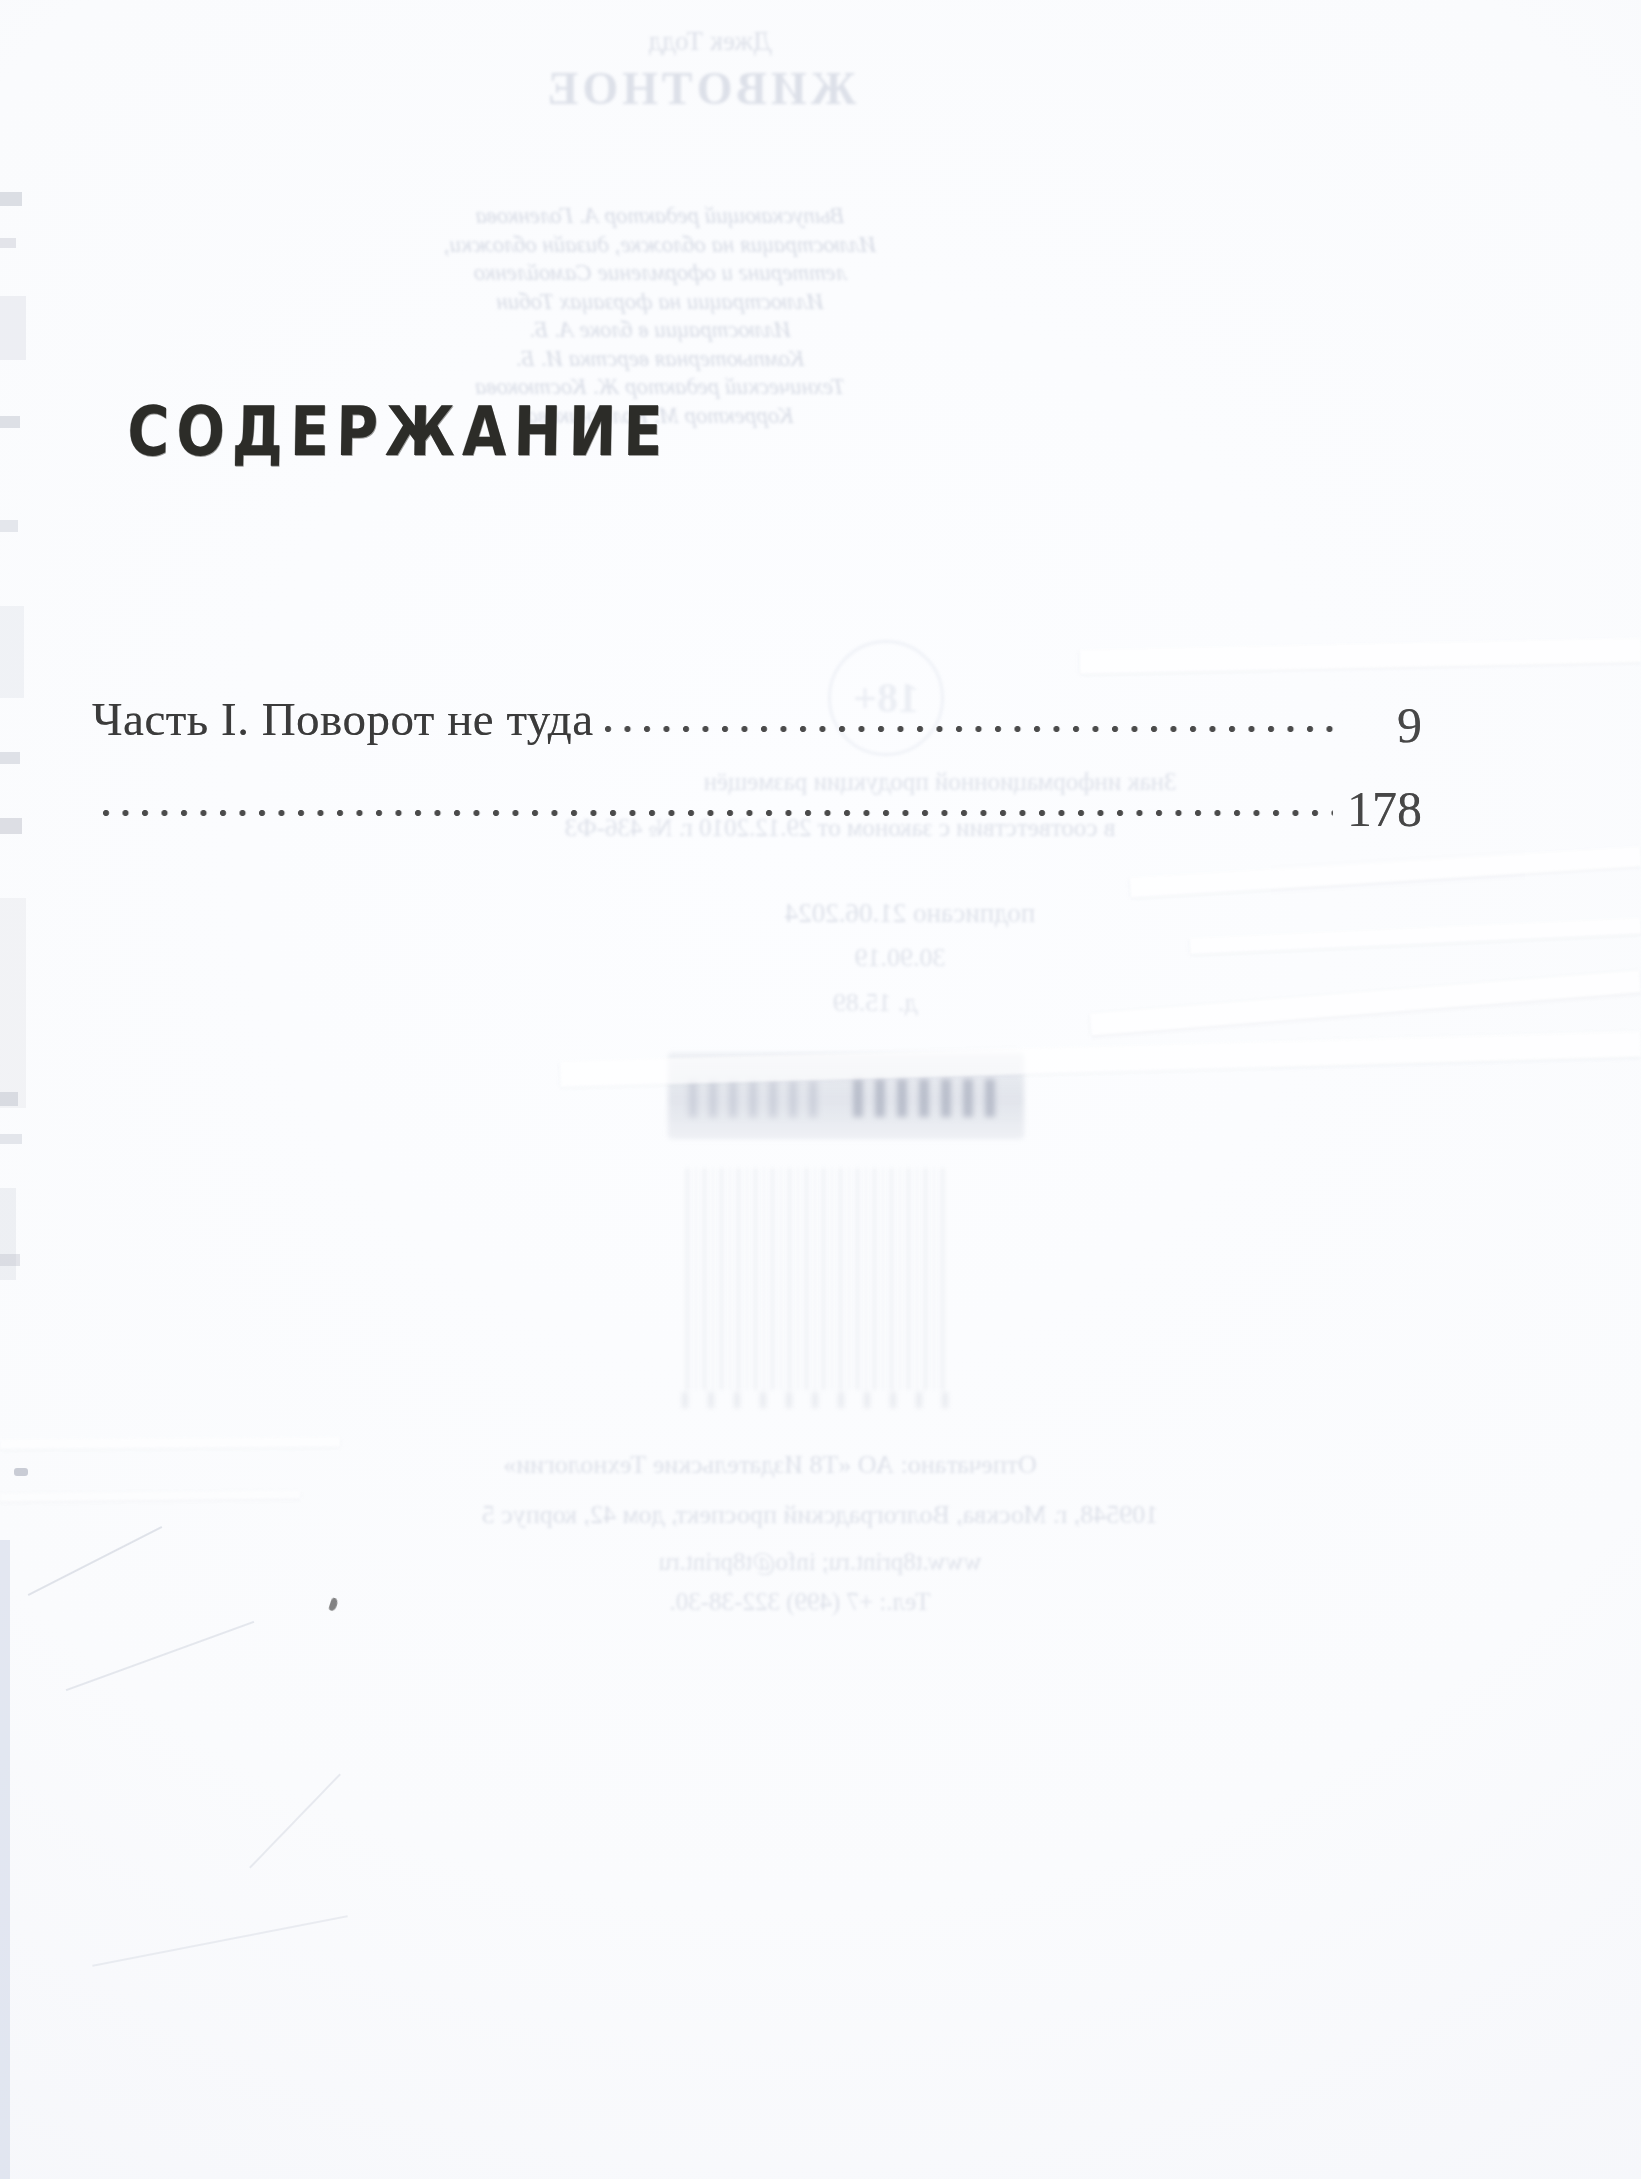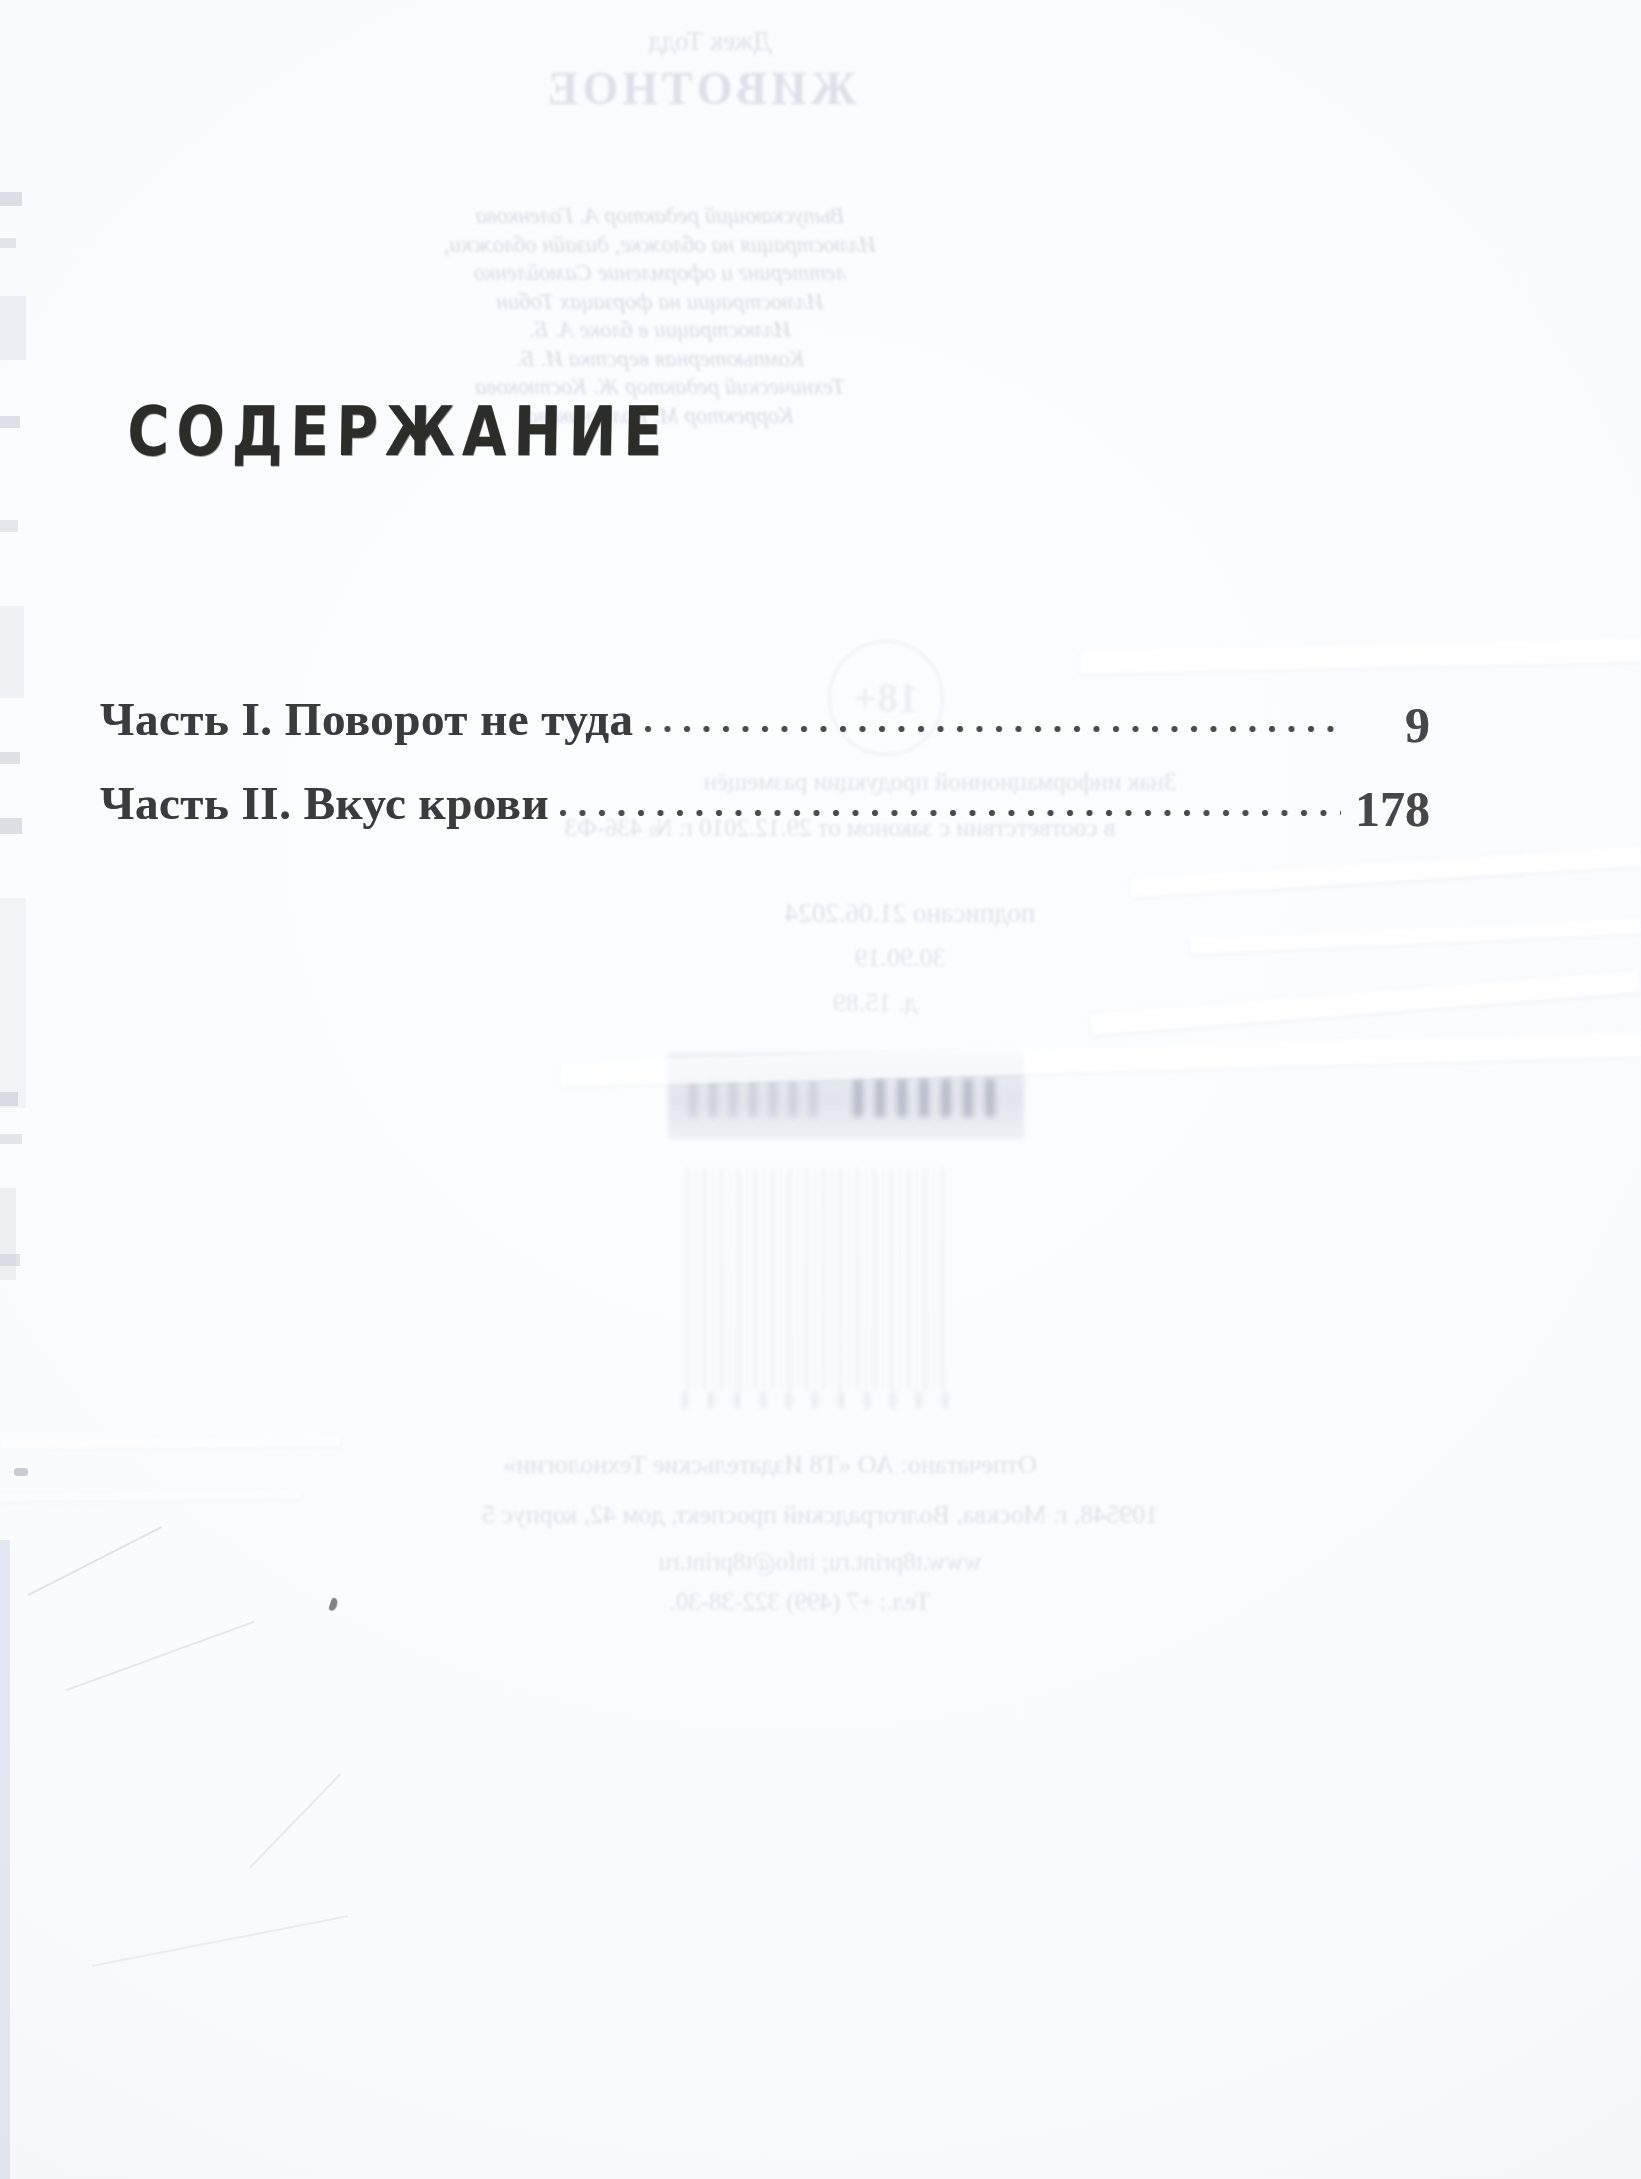--- a/index.html
+++ b/index.html
@@ -15,21 +15,21 @@
   
   .doc-title{
     position:absolute;left:128px;top:392px;
     font-family:"DejaVu Sans", sans-serif;
     font-weight:700;font-size:56px;letter-spacing:7px;
     color:#2c2c28;
     transform:scale(1.02,1.22) skewX(-1.2deg);
     transform-origin:left top;
     text-shadow:0.6px 0.8px 0 rgba(44,44,40,.45), -0.4px 0 0 rgba(44,44,40,.25);
   }
-  .toc{position:absolute;left:100px;width:1330px;font-weight:bold;}
+  .toc{position:absolute;left:92px;width:1330px;}
   .toc-row{position:absolute;left:0;right:0;display:flex;align-items:flex-end;}
   .toc-row.r1{top:0;height:60px;}
   .toc-row.r2{top:80px;height:64px;}
   .toc-label{
     font-size:47px;color:#3b3b3b;white-space:nowrap;
     letter-spacing:.5px;line-height:1.1;
     text-shadow:0 0 .6px rgba(59,59,59,.6);
   }
   .toc-leader{
     flex:1;height:10px;margin:0 14px 12px 10px;
@@ -130,21 +130,20 @@
     <span>18+</span>
   </div>
 
   <div class="toc" style="top:686px;height:160px;">
     <div class="toc-row r1">
       <span class="toc-label">Часть I. Поворот не туда</span>
       <span class="toc-leader"></span>
       <span class="toc-page">9</span>
     </div>
     <div class="toc-row r2">
-      <span class="toc-label">Часть II. Вкус крови</span>
       <span class="toc-leader"></span>
       <span class="toc-page">178</span>
     </div>
   </div>
 
   <div class="ghost g-legal1">Знак информационной продукции размещён</div>
   <div class="ghost g-legal2">в соответствии с законом от 29.12.2010 г. № 436-ФЗ</div>
 
   <div class="ghost g-meta1">подписано 21.06.2024</div>
   <div class="ghost g-meta2">30.90.19</div>

